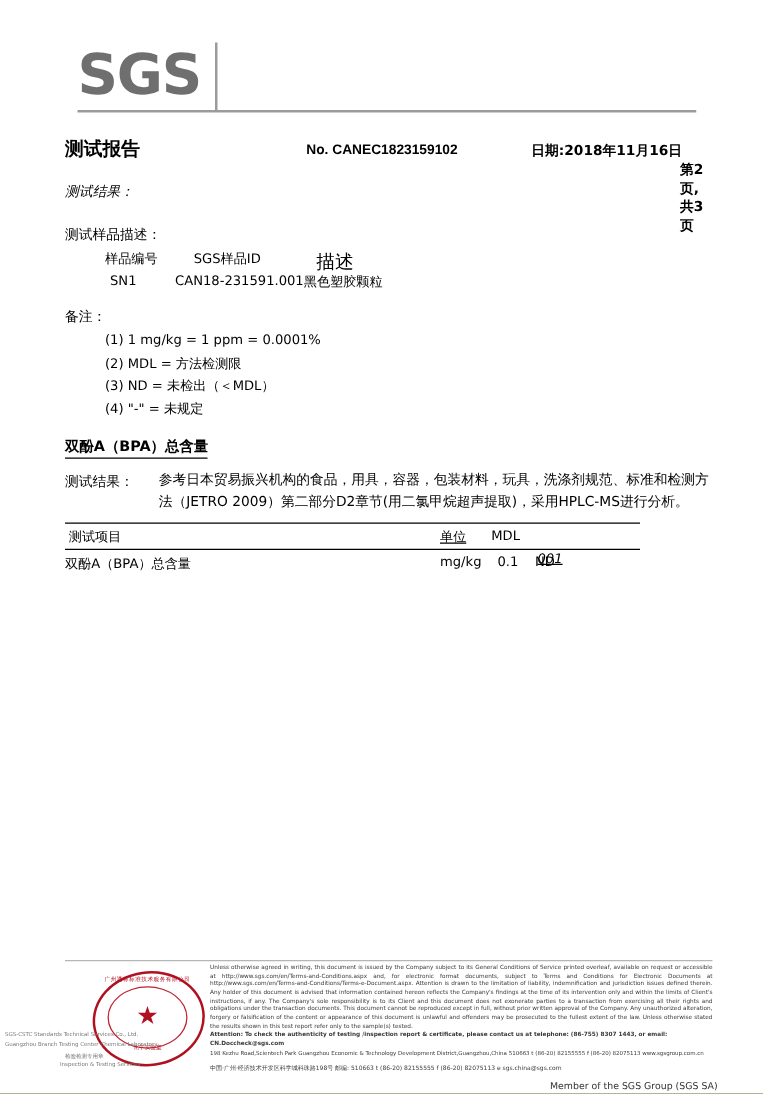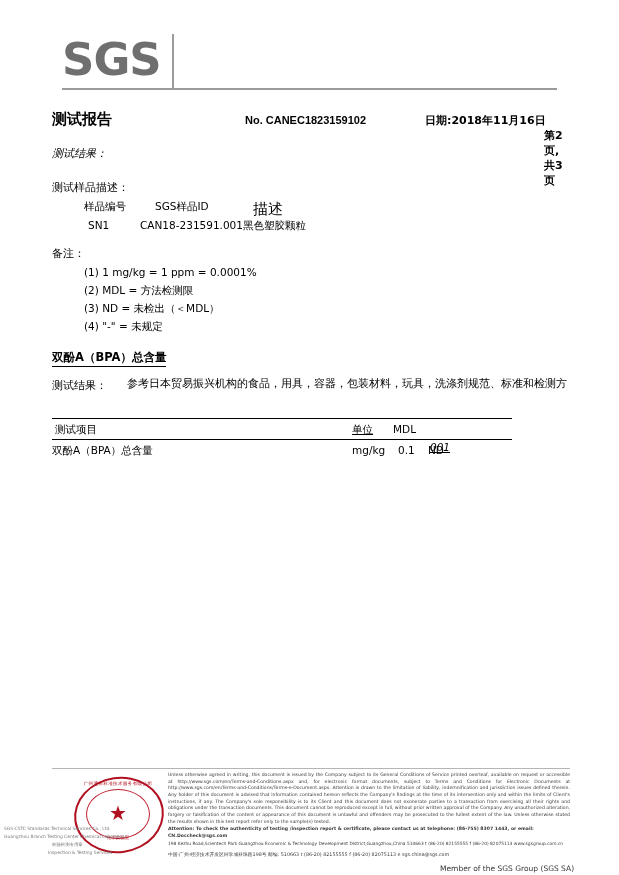--- a/index.html
+++ b/index.html
@@ -308,20 +308,21 @@
 
     <div class="t notes-label">备注：</div>
     <div class="t note note1">(1) 1 mg/kg = 1 ppm = 0.0001%</div>
     <div class="t note note2">(2) MDL = 方法检测限</div>
     <div class="t note note3">(3) ND = 未检出（＜MDL）</div>
     <div class="t note note4">(4) "-" = 未规定</div>
 
     <div class="t section-title">双酚A（BPA）总含量</div>
     <div class="t method-label">测试结果：</div>
     <div class="t method-l1">参考日本贸易振兴机构的食品，用具，容器，包装材料，玩具，洗涤剂规范、标准和检测方</div>
+    <div class="t method-l2">法（JETRO 2009）第二部分D2章节(用二氯甲烷超声提取)，采用HPLC-MS进行分析。</div>
 
     <div class="res-rule-top"></div>
     <div class="t res-h-item">测试项目</div>
     <div class="t res-h-unit">单位</div>
     <div class="t res-h-mdl">MDL</div>
     <div class="t res-h-001">001</div>
     <div class="res-rule-mid"></div>
     <div class="t res-c-item">双酚A（BPA）总含量</div>
     <div class="t res-c-unit">mg/kg</div>
     <div class="t res-c-mdl">0.1</div>

